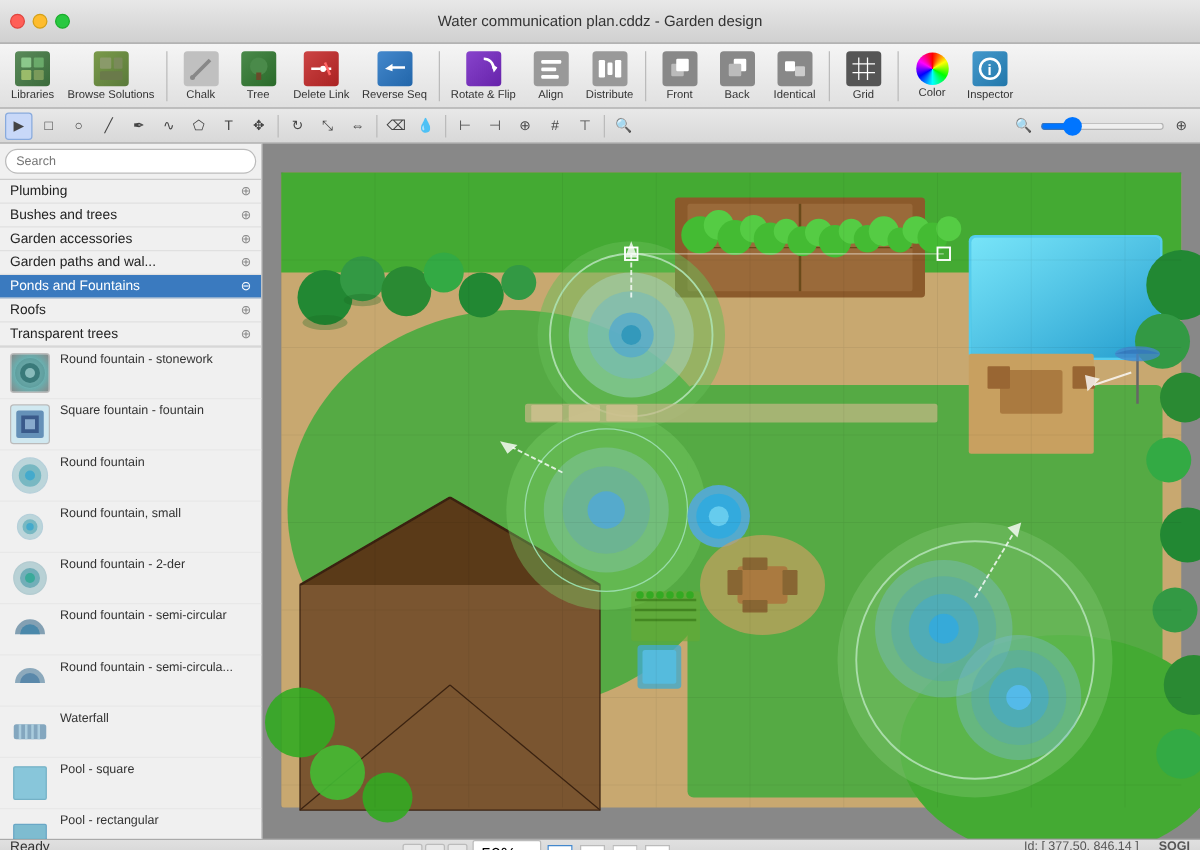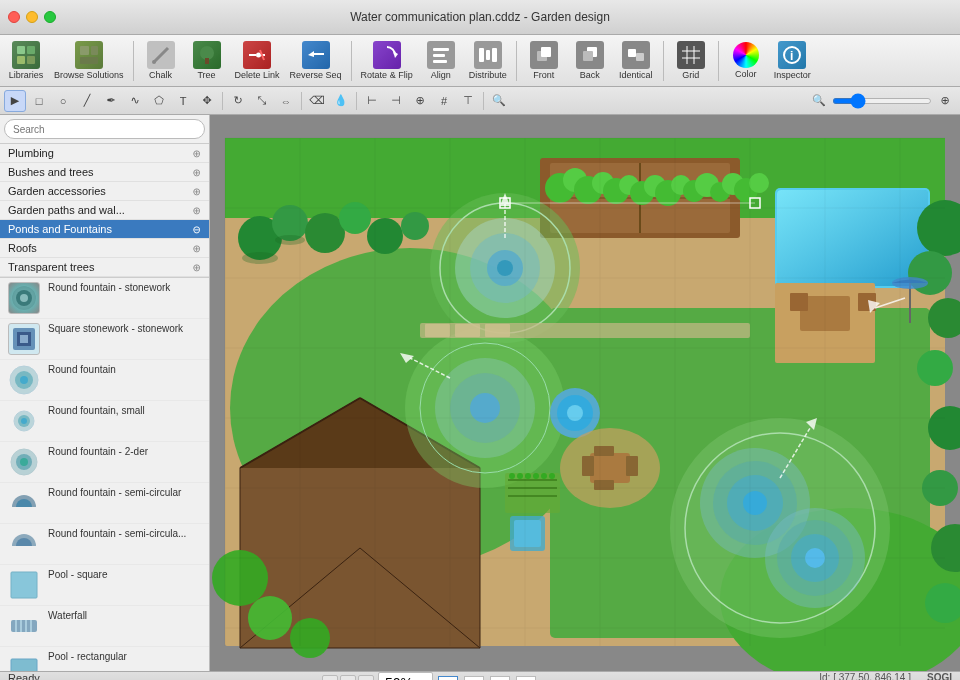--- a/index.html
+++ b/index.html
@@ -437,21 +437,21 @@
       </div>
 
       <div class="library-item">
         <div class="lib-thumb" style="background:#d0e8f0; border: 1px solid #bbb;">
           <svg width="28" height="28" viewBox="0 0 28 28">
               <rect x="3" y="3" width="22" height="22" rx="2" fill="#4a7aaa" opacity="0.8"></rect>
               <rect x="7" y="7" width="14" height="14" fill="#3a5a8a"></rect>
               <rect x="10" y="10" width="8" height="8" fill="#88aacc"></rect>
             </svg>
         </div>
-        <div class="lib-label">Square stonework - stonework</div>
+        <div class="lib-label">Square fountain - fountain</div>
       </div>
 
       <div class="library-item">
         <div class="lib-thumb">
           <svg width="32" height="32" viewBox="0 0 32 32">
               <circle cx="16" cy="16" r="14" fill="#4499aa" opacity="0.3" stroke="#3388aa" stroke-width="1"></circle>
               <circle cx="16" cy="16" r="9" fill="#3399aa" opacity="0.5"></circle>
               <circle cx="16" cy="16" r="4" fill="#44aacc"></circle>
             </svg>
         </div>
@@ -491,42 +491,42 @@
       </div>
 
       <div class="library-item">
         <div class="lib-thumb">
           <svg width="32" height="32" viewBox="0 0 32 32">
               <path d="M4 18 A12 12 0 0 1 28 18 Z" fill="#4a7a9a" opacity="0.6"></path>
               <path d="M8 18 A8 8 0 0 1 24 18 Z" fill="#5a88aa"></path>
             </svg>
         </div>
         <div class="lib-label">Round fountain - semi-circula...</div>
-      </div>
-
-      <div class="library-item">
-        <div class="lib-thumb">
-          <svg width="32" height="32" viewBox="0 0 32 32">
-              <rect x="3" y="3" width="26" height="26" rx="1" fill="#44aacc" opacity="0.6" stroke="#2288aa" stroke-width="1"></rect>
-            </svg>
-        </div>
-        <div class="lib-label">Pool - square</div>
       </div>
 
       <div class="library-item">
         <div class="lib-thumb">
           <svg width="32" height="32" viewBox="0 0 32 32">
               <rect x="3" y="10" width="26" height="12" rx="2" fill="#5588aa" opacity="0.7"></rect>
               <line x1="8" y1="10" x2="8" y2="22" stroke="#aaccdd" stroke-width="2"></line>
               <line x1="13" y1="10" x2="13" y2="22" stroke="#aaccdd" stroke-width="2"></line>
               <line x1="18" y1="10" x2="18" y2="22" stroke="#aaccdd" stroke-width="2"></line>
               <line x1="23" y1="10" x2="23" y2="22" stroke="#aaccdd" stroke-width="2"></line>
             </svg>
         </div>
         <div class="lib-label">Waterfall</div>
+      </div>
+
+      <div class="library-item">
+        <div class="lib-thumb">
+          <svg width="32" height="32" viewBox="0 0 32 32">
+              <rect x="3" y="3" width="26" height="26" rx="1" fill="#44aacc" opacity="0.6" stroke="#2288aa" stroke-width="1"></rect>
+            </svg>
+        </div>
+        <div class="lib-label">Pool - square</div>
       </div>
 
       <div class="library-item">
         <div class="lib-thumb">
           <svg width="32" height="32" viewBox="0 0 32 32">
               <rect x="3" y="8" width="26" height="16" rx="1" fill="#3399bb" opacity="0.6" stroke="#1177aa" stroke-width="1"></rect>
             </svg>
         </div>
         <div class="lib-label">Pool - rectangular</div>
       </div>

